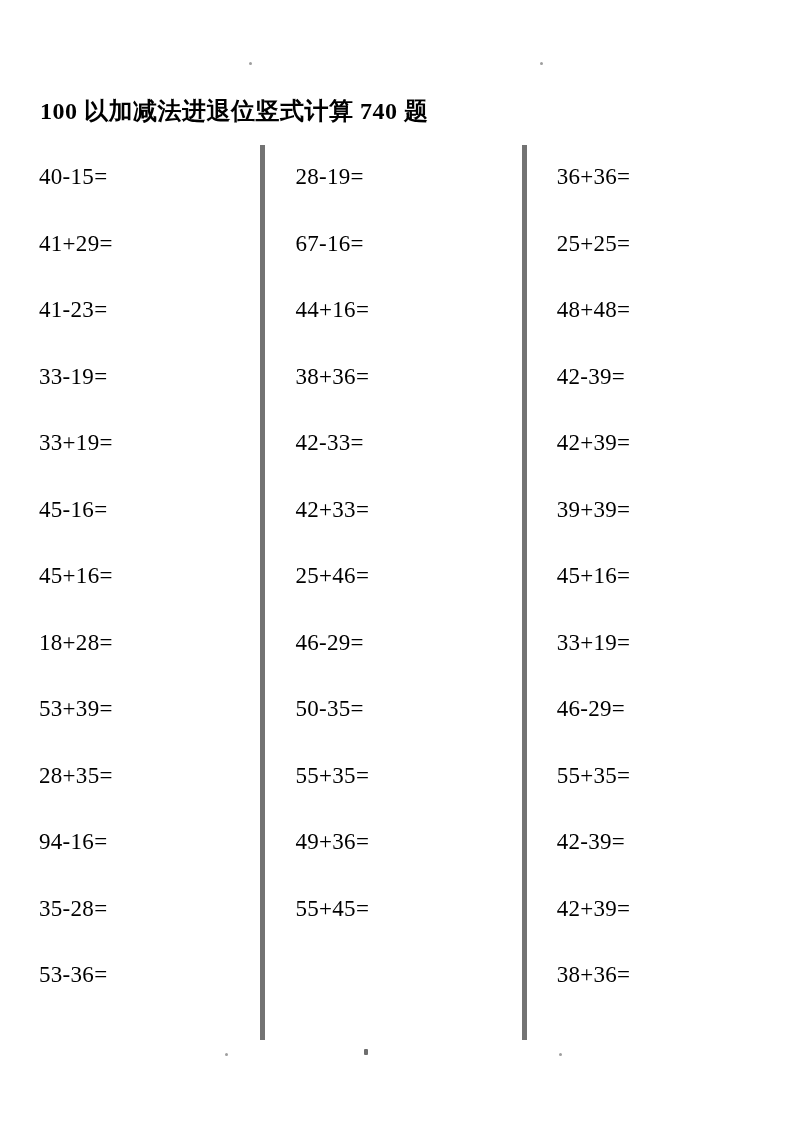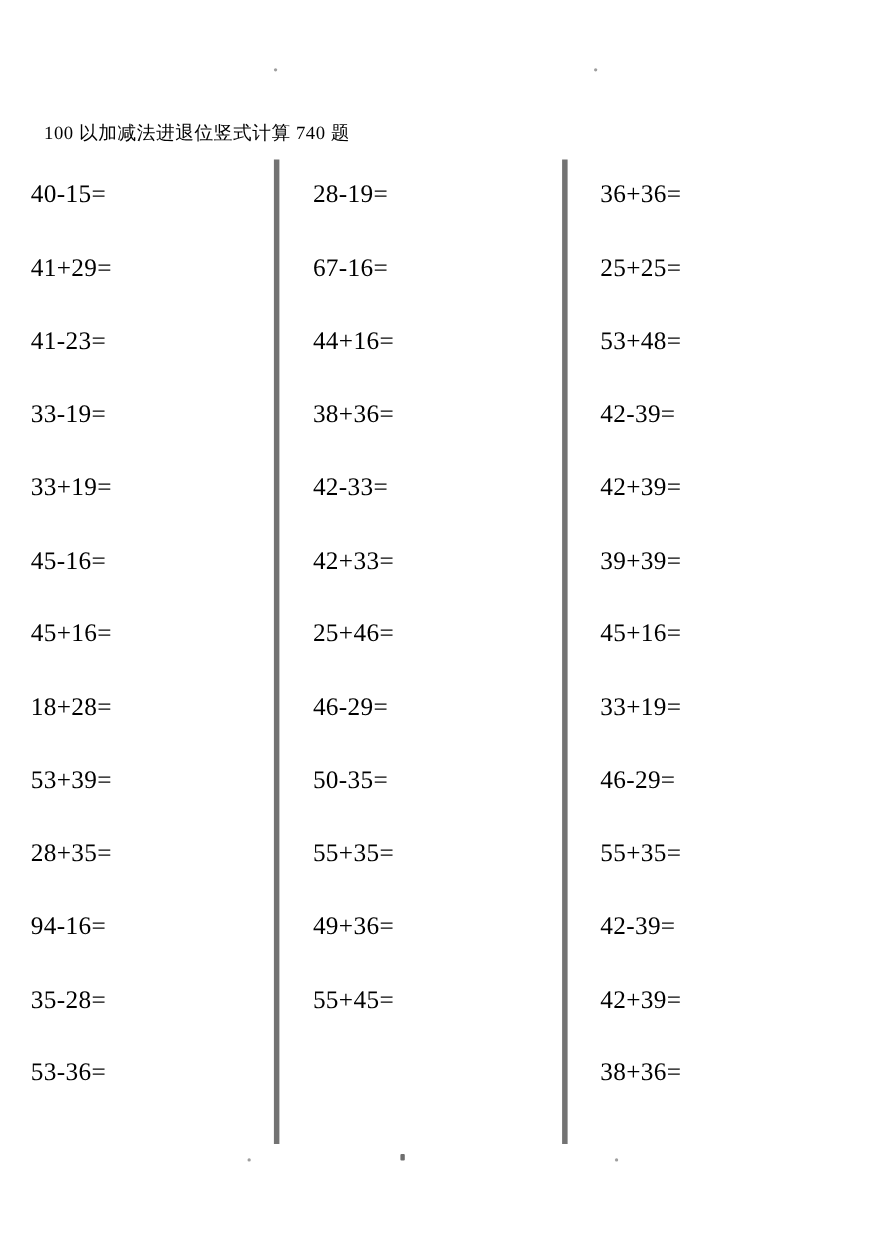--- a/index.html
+++ b/index.html
@@ -35,33 +35,33 @@
   .mark.m-tl { left: 249px; top: 62px; }
   .mark.m-tr { left: 540px; top: 62px; }
   .mark.m-bl { left: 225px; top: 1053px; }
   .mark.m-bm { left: 364px; top: 1049px; width: 4px; height: 6px; border-radius: 1px; background:#555; }
   .mark.m-br { left: 559px; top: 1053px; }
 
   
   .title {
     position: absolute;
     left: 40px;
-    top: 104px;
-    font-size: 17px;
+    top: 94px;
+    font-size: 24px;
     line-height: 34px;
-    font-weight: normal;
+    font-weight: bold;
     letter-spacing: .5px;
     white-space: nowrap;
     font-family: "Liberation Serif", "DejaVu Serif", serif;
   }
 
   
   .sheet {
     position: absolute;
-    left: 28px;
+    left: 39px;
     top: 145px;
     width: 715px;
     height: 895px;
     display: flex;
   }
   .col {
     position: relative;
     width: 240px;
     padding-top: 17px;
     box-sizing: border-box;
@@ -121,21 +121,21 @@
       <div class="problem">46-29=</div>
       <div class="problem">50-35=</div>
       <div class="problem">55+35=</div>
       <div class="problem">49+36=</div>
       <div class="problem">55+45=</div>
     </div>
 
     <div class="col c3">
       <div class="problem">36+36=</div>
       <div class="problem">25+25=</div>
-      <div class="problem">53+48=</div>
+      <div class="problem">48+48=</div>
       <div class="problem">42-39=</div>
       <div class="problem">42+39=</div>
       <div class="problem">39+39=</div>
       <div class="problem">45+16=</div>
       <div class="problem">33+19=</div>
       <div class="problem">46-29=</div>
       <div class="problem">55+35=</div>
       <div class="problem">42-39=</div>
       <div class="problem">42+39=</div>
       <div class="problem">38+36=</div>

